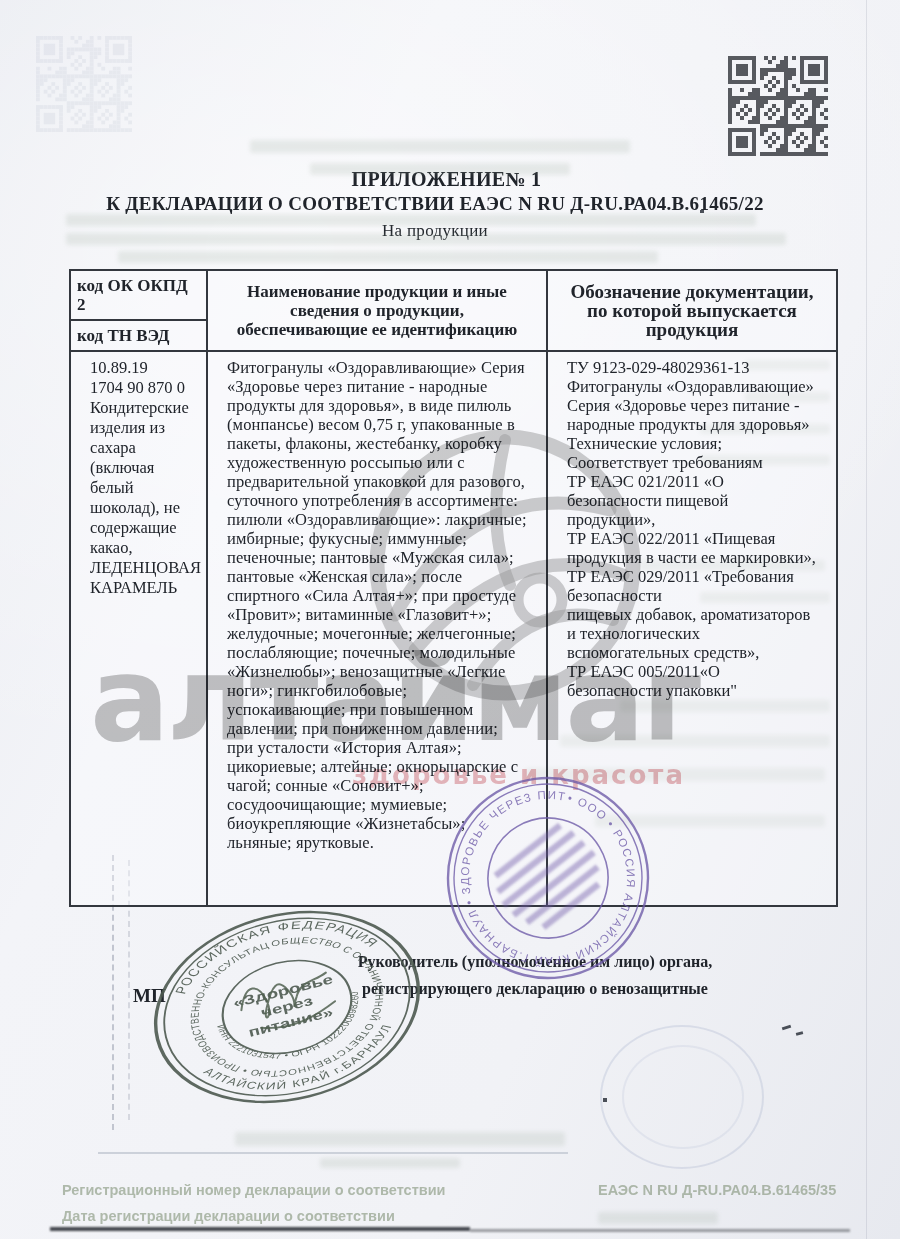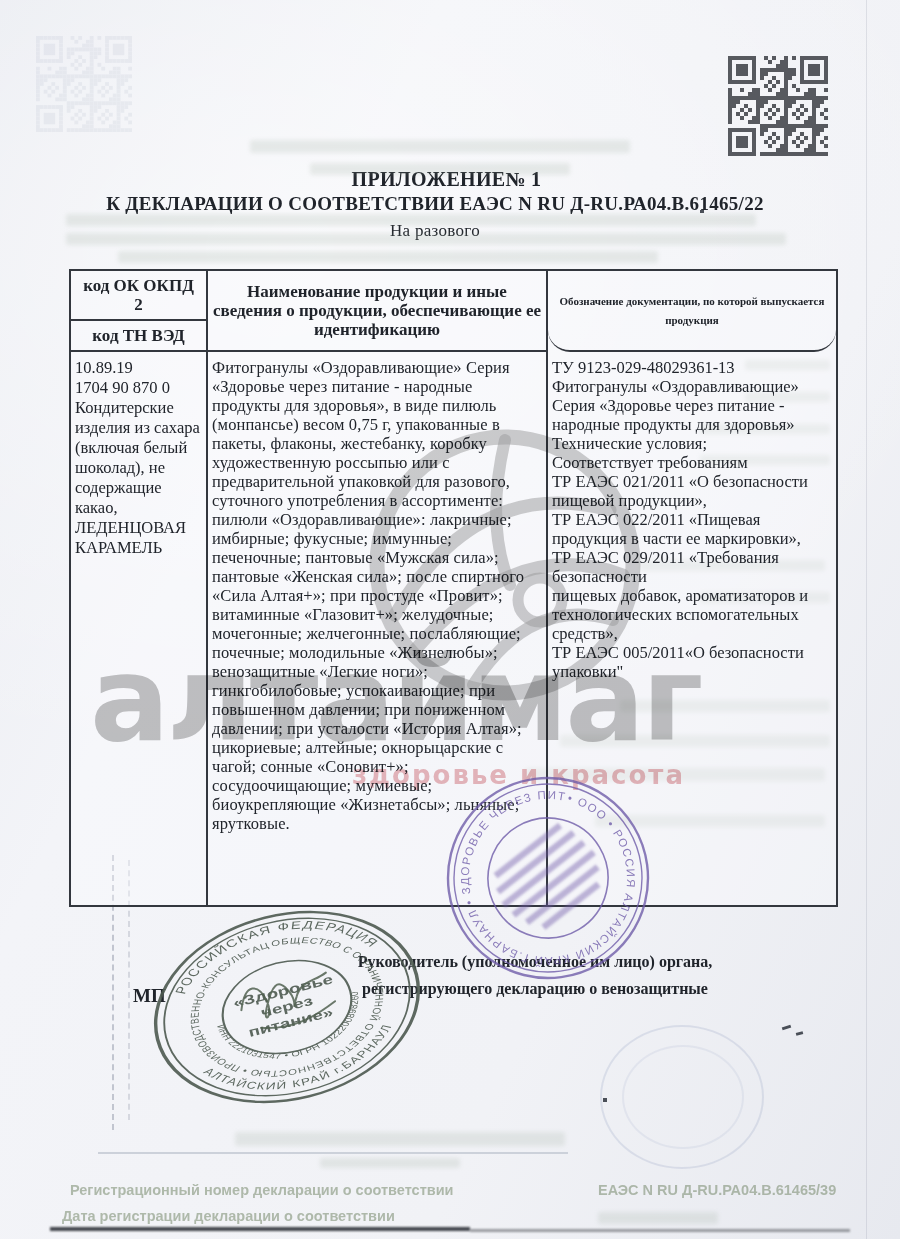--- a/index.html
+++ b/index.html
@@ -17,26 +17,26 @@
   .t2{top:193px;font-size:19px;}
   .t3{top:221px;font-size:17px;font-weight:normal;}
   
   :root{--line:#33373e;}
   .doc-table{
     left:69px;top:269px;width:769px;box-sizing:border-box;
     border:2px solid var(--line);
     display:grid;grid-template-columns:137px 340px 1fr;
     background:rgba(252,253,255,.35);z-index:2;
   }
-  .cell{box-sizing:border-box;padding:6px 4px;font-size:16.5px;line-height:19px;}
+  .cell{box-sizing:border-box;padding:6px 19px;font-size:16.5px;line-height:19px;}
   .b-r{border-right:2px solid var(--line);}
   .b-b{border-bottom:2px solid var(--line);}
   .hdr{font-weight:bold;text-align:center;display:flex;flex-direction:column;justify-content:center;min-height:67px;}
   .hdr-split{padding:0;}
-  .hdr-split > div{padding:5px 6px;text-align:center;font-weight:bold;font-size:17px;}
+  .hdr-split > div{padding:5px 6px;text-align:left;font-weight:bold;font-size:17px;}
   .hdr-split > div + div{border-top:2px solid var(--line);}
   .body-cell{min-height:553px;white-space:pre-line;}
   .codes-cell{line-height:20px;}
   .prod-cell{letter-spacing:.1px;white-space:normal;}
   
   .mp{left:94px;top:985px;font-size:19px;font-weight:bold;z-index:4;margin-left:39px;}
   .sig-block{left:290px;top:948px;width:490px;text-align:center;font-weight:bold;font-size:16px;line-height:27px;z-index:4;}
   
   .wm{z-index:5;pointer-events:none;mix-blend-mode:multiply;}
   .wm-brand{left:90px;top:640px;font-family:"DejaVu Sans",sans-serif;font-weight:700;
@@ -697,51 +697,51 @@
   <div class="gbar" style="left:640px;top:560px;width:185px;height:11px;"></div>
   <div class="gbar" style="left:700px;top:592px;width:130px;height:11px;"></div>
   <div class="gbar" style="left:620px;top:700px;width:210px;height:12px;"></div>
   <div class="gbar" style="left:560px;top:735px;width:270px;height:12px;"></div>
   <div class="gbar" style="left:525px;top:768px;width:300px;height:13px;"></div>
   <div class="gbar" style="left:595px;top:815px;width:230px;height:12px;"></div>
   <div class="gbar" style="left:235px;top:1132px;width:330px;height:14px;"></div>
   <div class="gbar" style="left:320px;top:1158px;width:140px;height:10px;"></div>
   <div class="gbar" style="left:598px;top:1212px;width:120px;height:12px;"></div>
 
-  <div class="gtxt" style="left:70px;top:1182px;">Регистрационный номер декларации о соответствии</div>
-  <div class="gtxt" style="left:598px;top:1182px;">ЕАЭС N RU Д-RU.РА04.В.61465/39</div>
+  <div class="gtxt" style="left:62px;top:1182px;">Регистрационный номер декларации о соответствии</div>
+  <div class="gtxt" style="left:598px;top:1182px;">ЕАЭС N RU Д-RU.РА04.В.61465/35</div>
   <div class="gtxt" style="left:62px;top:1208px;">Дата регистрации декларации о соответствии</div>
 
   <div class="abs" style="left:98px;top:1152px;width:470px;height:2px;background:#ccd1da;z-index:1;"></div>
   <div class="ghost-ellipse" style="left:600px;top:1025px;width:160px;height:140px;"></div>
   <div class="ghost-ellipse" style="left:622px;top:1045px;width:118px;height:100px;opacity:.6;"></div>
 
   <div class="fold" style="left:112px;top:855px;height:275px;"></div>
   <div class="fold" style="left:128px;top:860px;height:260px;opacity:.6;"></div>
 
   <div class="edge-line" style="left:50px;top:1227px;width:420px;height:4px;"></div>
   <div class="edge-line" style="left:470px;top:1229px;width:380px;height:3px;opacity:.5;"></div>
   <div class="abs" style="left:866px;top:0;width:1px;height:100%;background:rgba(120,130,150,.18);z-index:1;"></div>
 
   <div class="speck" style="left:782px;top:1026px;width:9px;height:3px;transform:rotate(-18deg);"></div>
   <div class="speck" style="left:796px;top:1032px;width:7px;height:3px;transform:rotate(-14deg);"></div>
   <div class="speck" style="left:603px;top:1098px;width:4px;height:4px;"></div>
   <div class="speck" style="left:700px;top:210px;width:4px;height:3px;"></div>
 
   <div class="abs title-line t1">ПРИЛОЖЕНИЕ№ 1</div>
   <div class="abs title-line t2">К ДЕКЛАРАЦИИ О СООТВЕТСТВИИ ЕАЭС N RU Д-RU.РА04.В.61465/22</div>
-  <div class="abs title-line t3">На разового</div>
+  <div class="abs title-line t3">На продукции</div>
 
   <div class="abs doc-table">
     <div class="cell b-r b-b hdr hdr-split">
       <div>код ОК ОКПД 2</div>
       <div>код ТН ВЭД</div>
     </div>
     <div class="cell b-r b-b hdr" style="font-size:17px;">Наименование продукции и иные сведения о продукции, обеспечивающие ее идентификацию</div>
-    <div class="cell b-b hdr" style="font-size:11px;border-radius:22px;">Обозначение документации, по которой выпускается продукция</div>
+    <div class="cell b-b hdr" style="font-size:19px;">Обозначение документации, по которой выпускается продукция</div>
 
     <div class="cell b-r body-cell codes-cell">10.89.19
 1704 90 870 0
 Кондитерские изделия из сахара (включая белый шоколад), не содержащие какао,
 ЛЕДЕНЦОВАЯ КАРАМЕЛЬ</div>
     <div class="cell b-r body-cell prod-cell">Фитогранулы «Оздоравливающие» Серия «Здоровье через питание - народные продукты для здоровья», в виде пилюль (монпансье) весом 0,75 г, упакованные в пакеты, флаконы, жестебанку, коробку художественную россыпью или с предварительной упаковкой для разового, суточного употребления в ассортименте: пилюли «Оздоравливающие»: лакричные; имбирные; фукусные; иммунные; печеночные; пантовые «Мужская сила»; пантовые «Женская сила»; после спиртного «Сила Алтая+»; при простуде «Провит»; витаминные «Глазовит+»; желудочные; мочегонные; желчегонные; послабляющие; почечные; молодильные «Жизнелюбы»; венозащитные «Легкие ноги»; гинкгобилобовые; успокаивающие; при повышенном давлении; при пониженном давлении; при усталости «История Алтая»; цикориевые; алтейные; окнорыцарские с чагой; сонные «Соновит+»; сосудоочищающие; мумиевые; биоукрепляющие «Жизнетабсы»; льняные; ярутковые.</div>
     <div class="cell body-cell">ТУ 9123-029-48029361-13
 Фитогранулы «Оздоравливающие»
 Серия «Здоровье через питание - народные продукты для здоровья»
 Технические условия;

